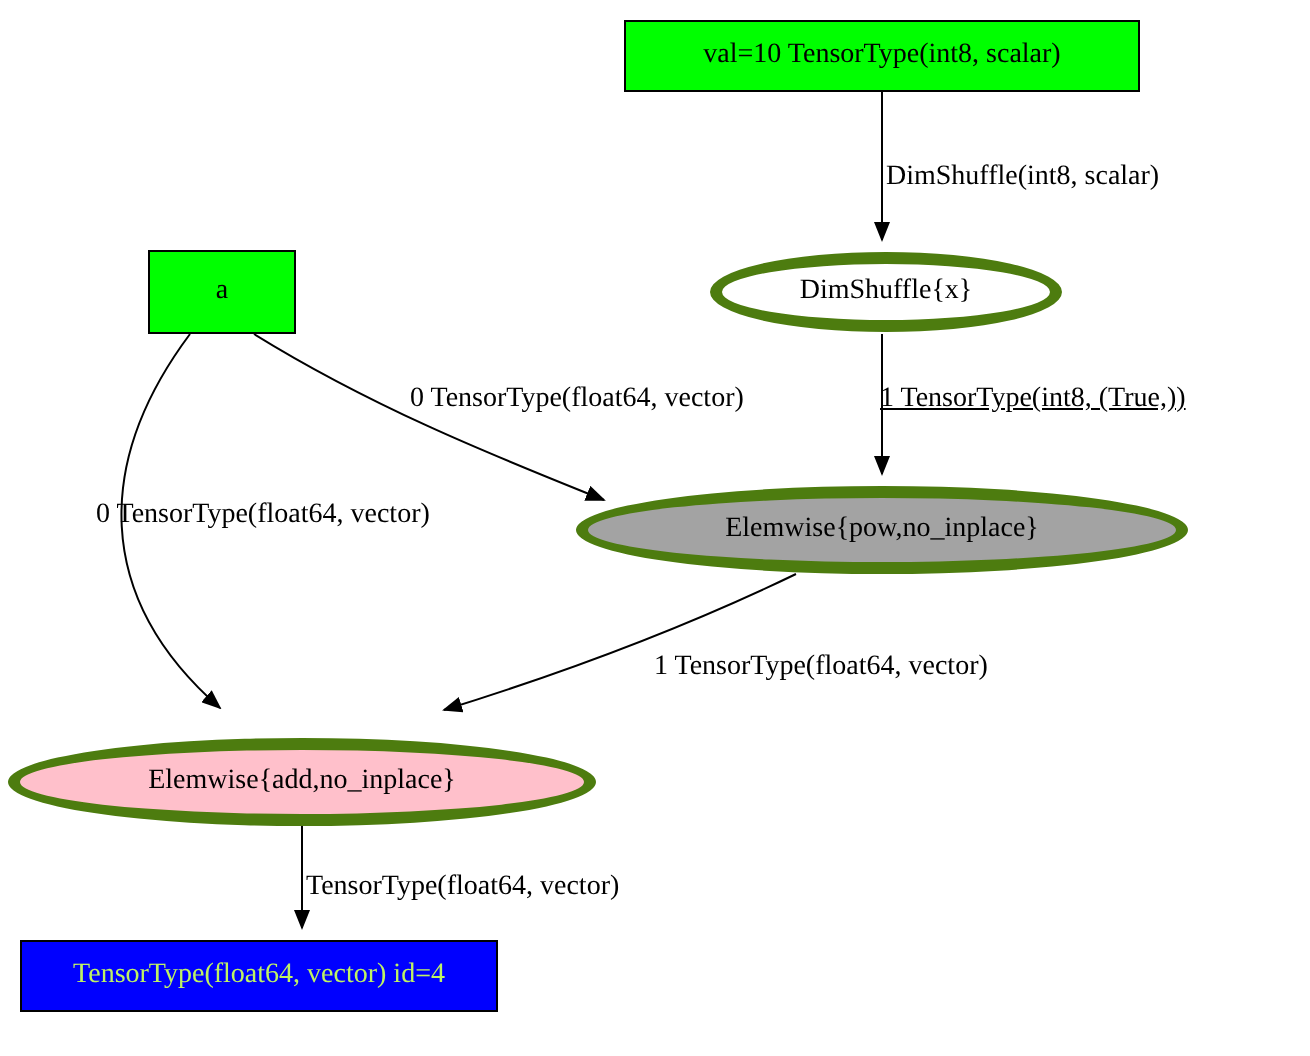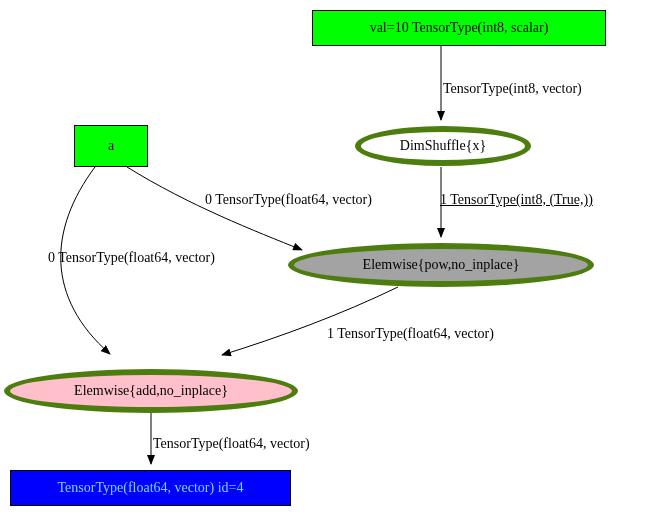--- a/index.html
+++ b/index.html
@@ -34,26 +34,26 @@
     box-sizing: border-box;
     text-align: center;
   }
   .rect {
     border: 1px solid #000000;
   }
   .ellipse {
     border: 6px solid #4d7c0f;
     border-radius: 50%;
   }
-  #node-val10     { left: 312px; top: 10px;  width: 294px; height: 36px; background: #00ff00; }
+  #node-val10     { left: 312px; top: 10px;  width: 258px; height: 36px; background: #00ff00; }
   #node-dimshuffle{ left: 355px; top: 126px; width: 176px; height: 40px; background: #ffffff; }
   #node-a         { left: 74px;  top: 125px; width: 74px;  height: 42px; background: #00ff00; }
   #node-pow       { left: 288px; top: 243px; width: 306px; height: 44px; background: #a3a3a3; }
   #node-add       { left: 4px;   top: 369px; width: 294px; height: 44px; background: #ffc0cb; }
-  #node-output    { left: 10px;  top: 470px; width: 281px; height: 36px; background: #0000ff; color: #7dd3fc; }
+  #node-output    { left: 10px;  top: 470px; width: 239px; height: 36px; background: #0000ff; color: #bef264; }
   .edge-label {
     position: absolute;
     font-size: 14px;
     color: #000000;
     white-space: nowrap;
   }
   #lbl-val-dim { left: 443px; top: 81px;  }
   #lbl-a-pow   { left: 205px; top: 192px; }
   #lbl-dim-pow { left: 440px; top: 192px; text-decoration: underline; }
   #lbl-a-add   { left: 48px;  top: 250px; }
@@ -96,20 +96,20 @@
   </div>
 
   <div class="node ellipse" id="node-add">
     <span>Elemwise{add,no_inplace}</span>
   </div>
 
   <div class="node rect" id="node-output">
     <span>TensorType(float64, vector) id=4</span>
   </div>
 
-  <div class="edge-label" id="lbl-val-dim">TensorType(int8, vector)</div>
+  <div class="edge-label" id="lbl-val-dim">DimShuffle(int8, scalar)</div>
   <div class="edge-label" id="lbl-a-pow">0 TensorType(float64, vector)</div>
   <div class="edge-label" id="lbl-dim-pow">1 TensorType(int8, (True,))</div>
   <div class="edge-label" id="lbl-a-add">0 TensorType(float64, vector)</div>
   <div class="edge-label" id="lbl-pow-add">1 TensorType(float64, vector)</div>
   <div class="edge-label" id="lbl-add-out">TensorType(float64, vector)</div>
 
 </div>
 
 </body></html>

